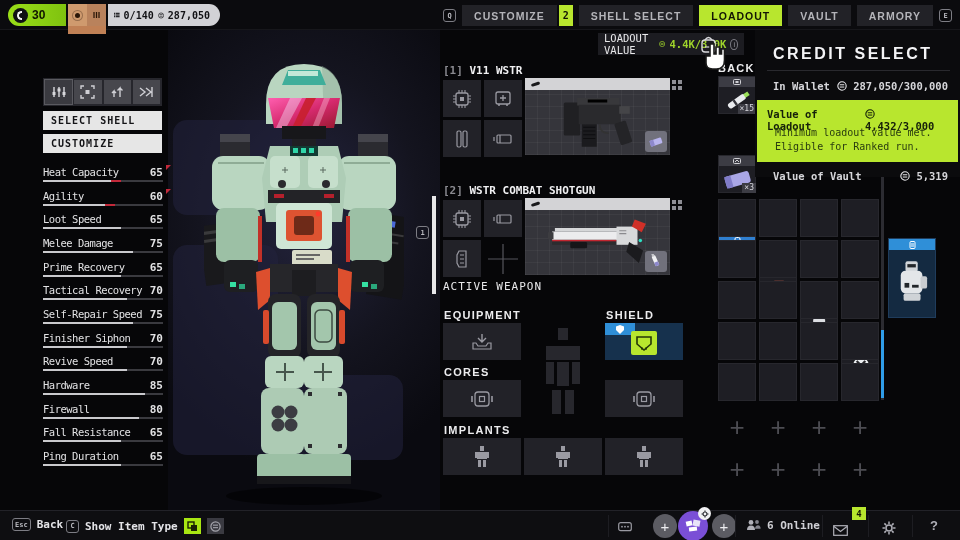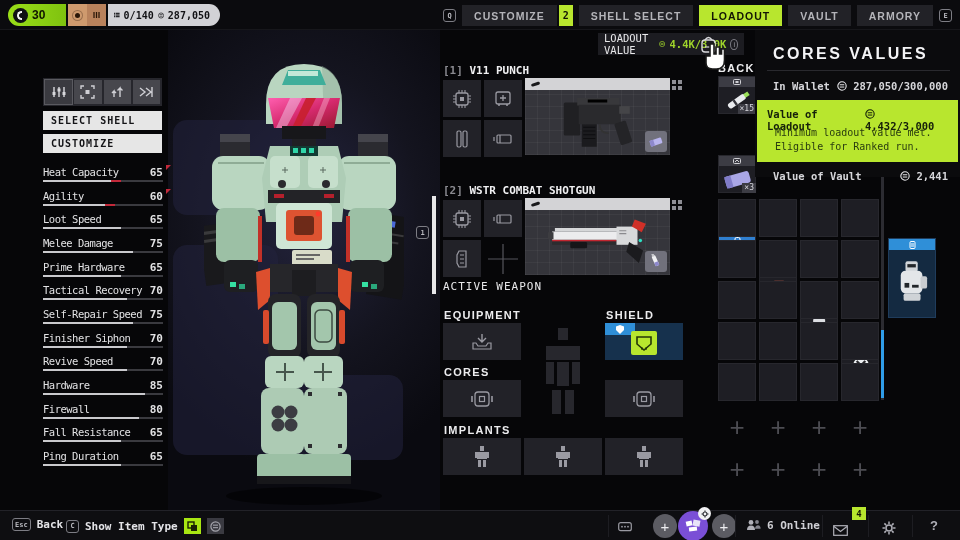--- a/index.html
+++ b/index.html
@@ -8,21 +8,21 @@
   .abs { position:absolute; }
   #stage { position:relative; width:960px; height:540px; background:#060608; }
 
   
   .topbar { left:0; top:0; width:960px; height:30px; background:#0b0b0e; border-bottom:1px solid #17171b; }
   .pill-green { left:8px; top:4px; width:58px; height:22px; border-radius:11px 0 0 11px;
     background:linear-gradient(90deg,#9ade18,#7fc20f); display:flex; align-items:center; gap:4px; padding-left:5px; }
   .pill-green b { color:#101400; font-size:12px; font-family:"Liberation Sans",sans-serif; font-weight:bold; }
   .logo-dot { width:15px; height:15px; border-radius:50%; background:#101014; position:relative; }
   .logo-dot i { position:absolute; left:4px; top:3px; width:5px; height:9px; border:2px solid #f2f2f2; border-right:none; border-radius:5px 0 0 5px; }
-  .pill-tan { left:68px; top:4px; width:38px; height:22px; background:#c08055; display:flex; }
+  .pill-tan { left:68px; top:4px; width:38px; height:30px; background:#c08055; display:flex; }
   .pill-tan .half { width:19px; height:22px; display:flex; align-items:center; justify-content:center; }
   .pill-tan .h1 { background:#cf9a6e; }
   .pill-tan .h2 { background:#b9825c; color:#2a1608; font-weight:bold; font-size:9px; font-family:"Liberation Sans",sans-serif; }
   .dotx { width:5px; height:5px; background:#2a1608; border-radius:50%; box-shadow:0 0 0 2px #cf9a6e, 0 0 0 3px #2a160855; }
   .pill-gray { left:108px; top:4px; width:112px; height:22px; border-radius:0 11px 11px 0; background:#d2d2d6;
     display:flex; align-items:center; gap:4px; padding:0 10px 0 6px; color:#121215; font-weight:bold; font-size:10px; }
   .topnav { right:8px; top:5px; display:flex; align-items:center; gap:6px; }
   .keycap { min-width:13px; height:13px; border:1px solid #7d7d84; border-radius:3px; color:#b9b9bf;
     font-size:7px; display:flex; align-items:center; justify-content:center; padding:0 2px; font-weight:bold; }
   .navbtn { background:#222227; color:#b4b4b9; font-family:"Liberation Sans",sans-serif; font-weight:bold;
@@ -338,21 +338,21 @@
     </div>
   <div class="abs srow" style="top:237px">
       <span class="slab">Melee Damage</span>
       <span class="sval">75</span>
       <div class="sbar">
         <i class="fill" style="width: 75%;"></i>
         <i class="fill-red"></i>
       </div>
     </div>
   <div class="abs srow" style="top:261px">
-      <span class="slab">Prime Hardware</span>
+      <span class="slab">Prime Recovery</span>
       <span class="sval">65</span>
       <div class="sbar">
         <i class="fill" style="width: 65%;"></i>
         <i class="fill-red"></i>
       </div>
     </div>
   <div class="abs srow" style="top:284px">
       <span class="slab">Tactical Recovery</span>
       <span class="sval">70</span>
       <div class="sbar">
@@ -412,21 +412,21 @@
       <span class="slab">Ping Duration</span>
       <span class="sval">65</span>
       <div class="sbar">
         <i class="fill" style="width: 65%;"></i>
         <i class="fill-red"></i>
       </div>
     </div>
 
   <div class="abs wheader" style="left:443px;top:64px;">
     <span class="idx">[1]</span>
-    <span>V11 PUNCH</span>
+    <span>V11 WSTR</span>
   </div>
   <div class="abs slot sm" style="left:443px;top:80px;">
     <svg width="22" height="20" viewBox="0 0 22 20">
         <rect x="5" y="4" width="12" height="12" rx="2" stroke="#9a9aa2" fill="none" stroke-width="1.3"></rect>
         <rect x="9" y="8" width="4" height="4" fill="#9a9aa2"></rect>
         <path d="M8,1 v3 M11,1 v3 M14,1 v3 M8,16 v3 M11,16 v3 M14,16 v3 M2,7 h3 M2,10 h3 M2,13 h3 M17,7 h3 M17,10 h3 M17,13 h3" stroke="#9a9aa2" stroke-width="1.1"></path>
       </svg>
   </div>
   <div class="abs slot sm" style="left:484px;top:80px;">
     <svg width="20" height="20" viewBox="0 0 20 20">
@@ -765,21 +765,21 @@
       <rect x="11" y="5" width="9" height="3.5" fill="#22262a"></rect>
       <rect x="4" y="12" width="23" height="24" rx="5" fill="#e3e6e9"></rect>
       <rect x="25" y="18" width="7" height="13" rx="2" fill="#c8ccd0"></rect>
       <rect x="8" y="25" width="5" height="5" fill="#22262a"></rect>
         <rect x="16" y="27" width="7" height="3" fill="#22262a"></rect>
       <rect x="7" y="36" width="18" height="8" rx="2" fill="#cfd3d7"></rect>
     </svg>
   </div>
 
   <div class="abs creditpanel">
-    <div class="cp-title">CORES VALUES</div>
+    <div class="cp-title">CREDIT SELECT</div>
     <div class="cp-div"></div>
     <div class="cp-row" style="top:50px;">
       <span>In Wallet</span>
       <span>
         <svg class="ci" width="10" height="10" viewBox="0 0 11 11">
             <circle cx="5.5" cy="5.5" r="4.6" fill="none" stroke="#e8e8ec" stroke-width="1.2"></circle>
             <rect x="3" y="3.6" width="5" height="1.1" fill="#e8e8ec"></rect>
             <rect x="3" y="6.1" width="5" height="1.1" fill="#e8e8ec"></rect>
           </svg>
         <span>287,050/300,000</span>
@@ -803,21 +803,21 @@
       </div>
     </div>
     <div class="cp-row" style="top:140px;">
       <span>Value of Vault</span>
       <span>
         <svg class="ci" width="10" height="10" viewBox="0 0 11 11">
             <circle cx="5.5" cy="5.5" r="4.6" fill="none" stroke="#e8e8ec" stroke-width="1.2"></circle>
             <rect x="3" y="3.6" width="5" height="1.1" fill="#e8e8ec"></rect>
             <rect x="3" y="6.1" width="5" height="1.1" fill="#e8e8ec"></rect>
           </svg>
-        <span>2,441</span>
+        <span>5,319</span>
       </span>
     </div>
   </div>
 
   <svg class="abs" style="left:702px;top:42px;z-index:9;" width="24" height="30" viewBox="0 0 24 30">
     <path d="M8,2 h4 v10 h2 v-7 h3.5 v7 h2 v-5 h3 v11 c0,5 -2.5,9 -8,9 h-4 c-4,0 -6.5,-2.5 -6.5,-6 v-7 h4 z" fill="#fff" stroke="#1a1a1a" stroke-width="1.6"></path>
   </svg>
 
   <div class="abs bottombar">
     <div class="abs bb-item" style="left:12px;top:7px;">

